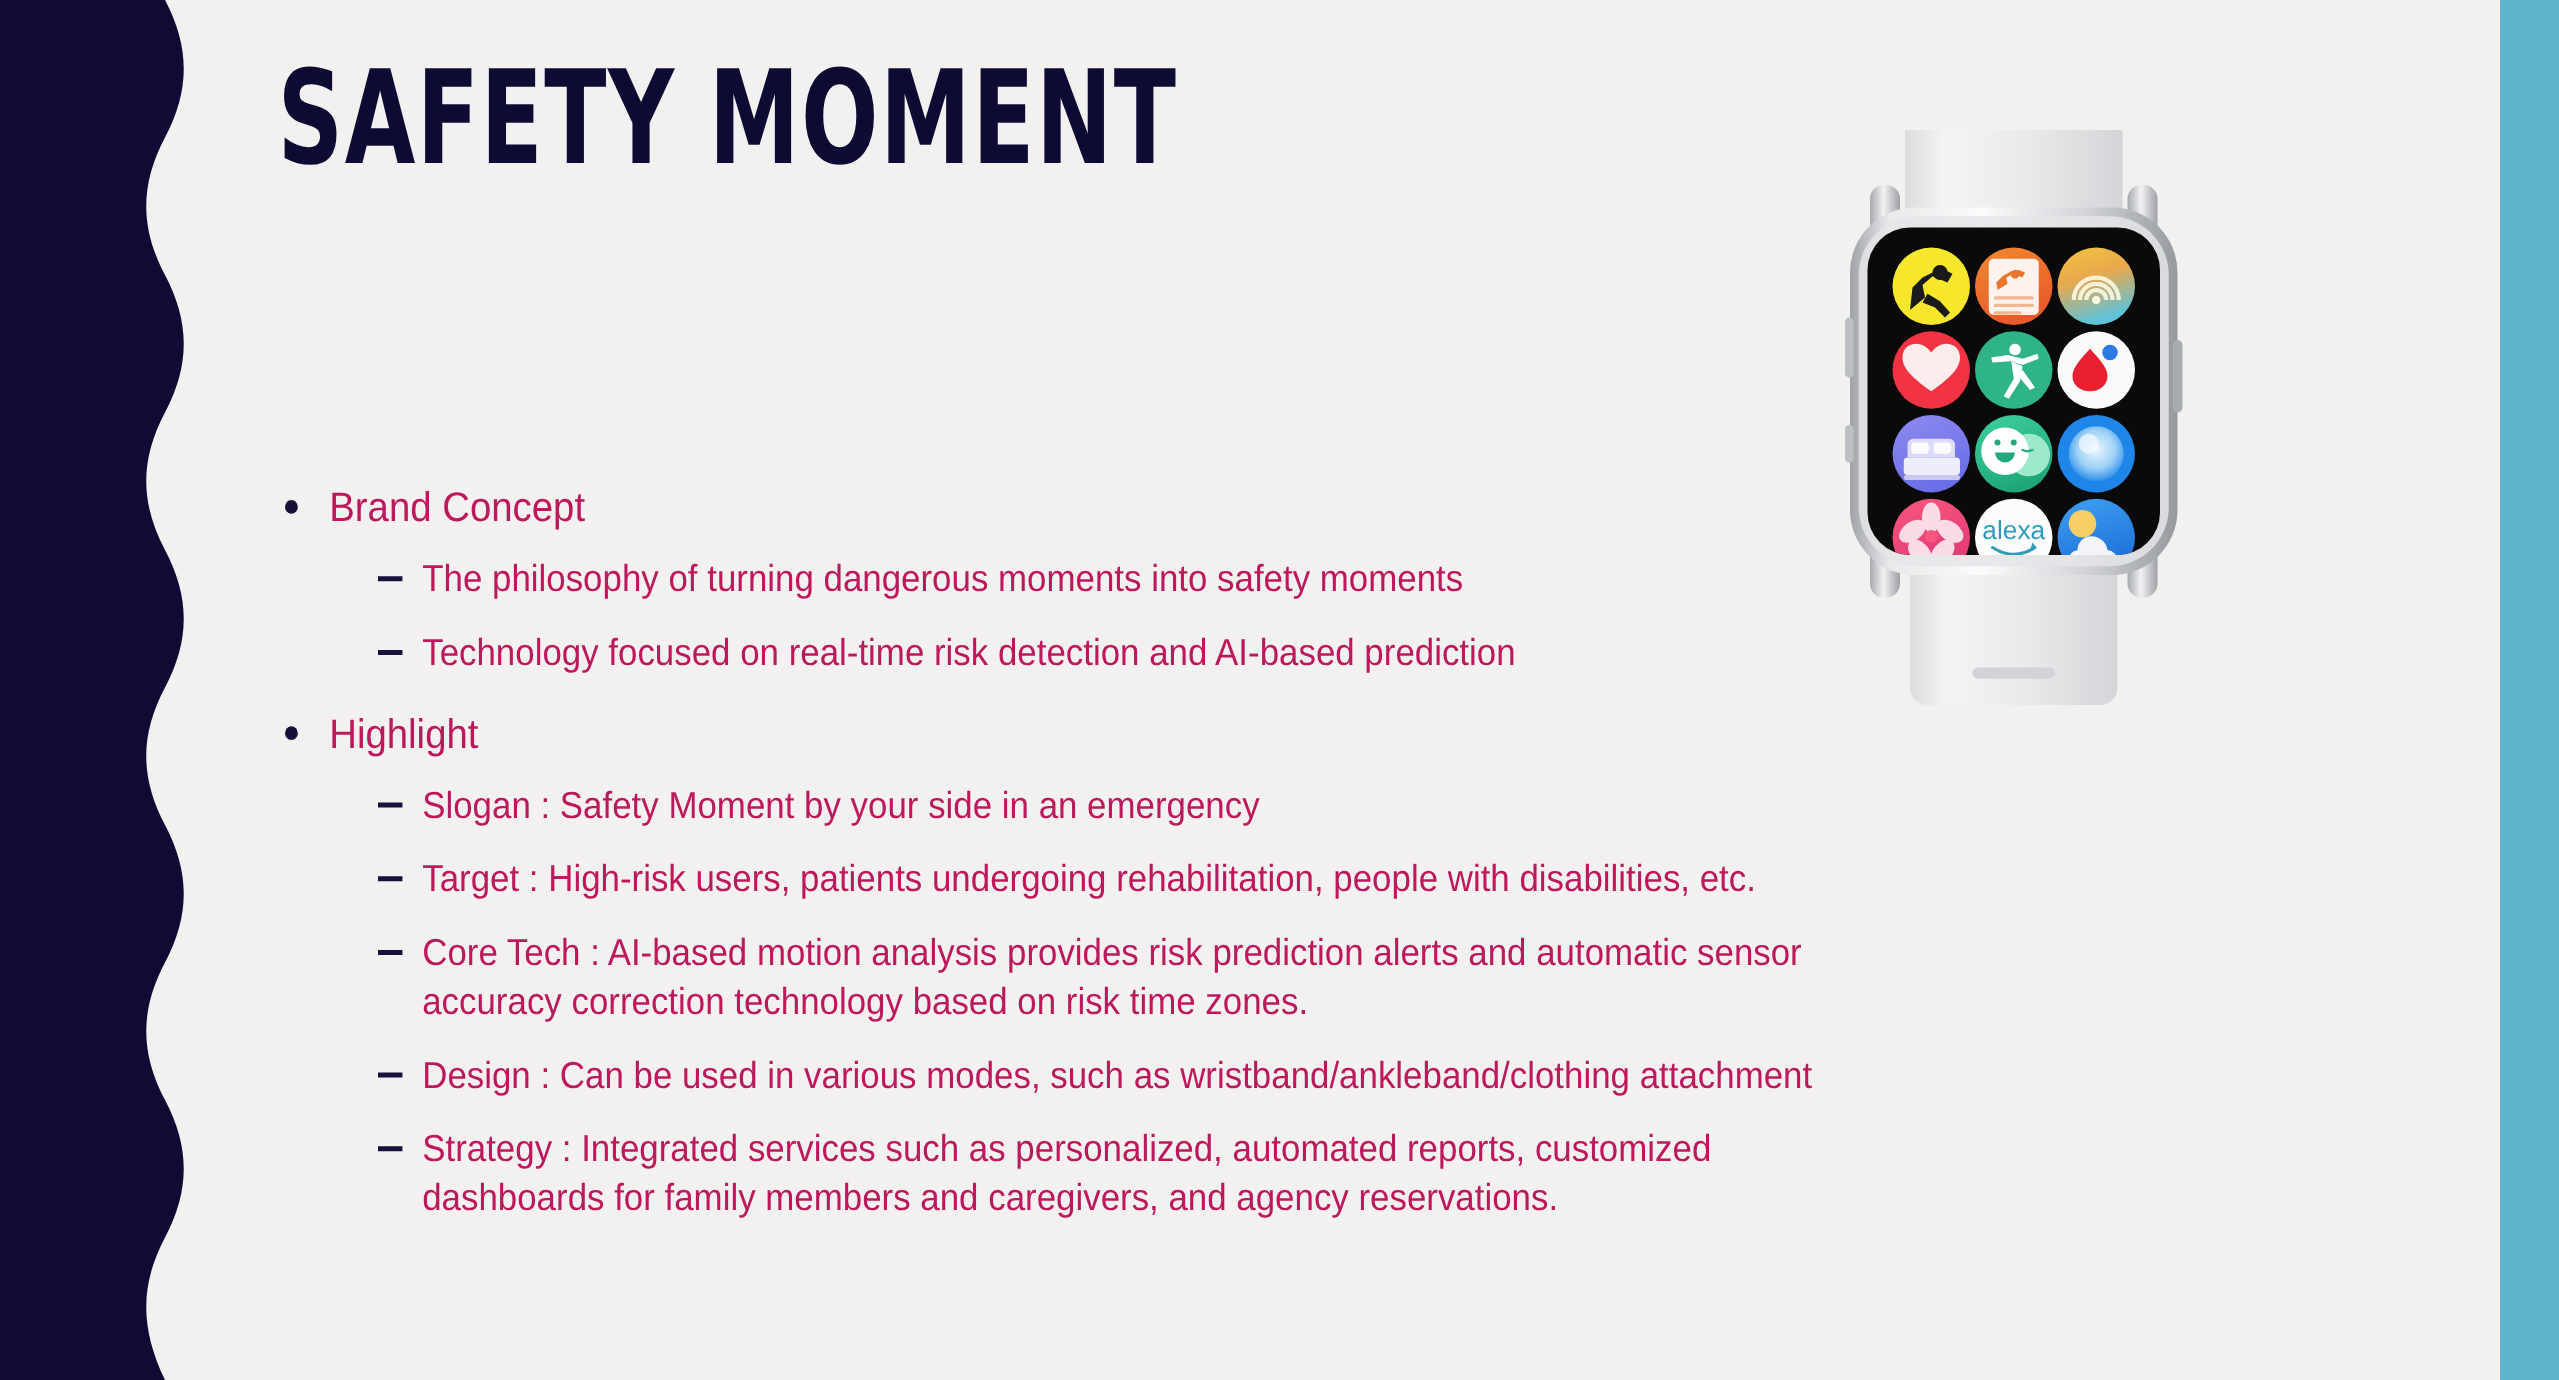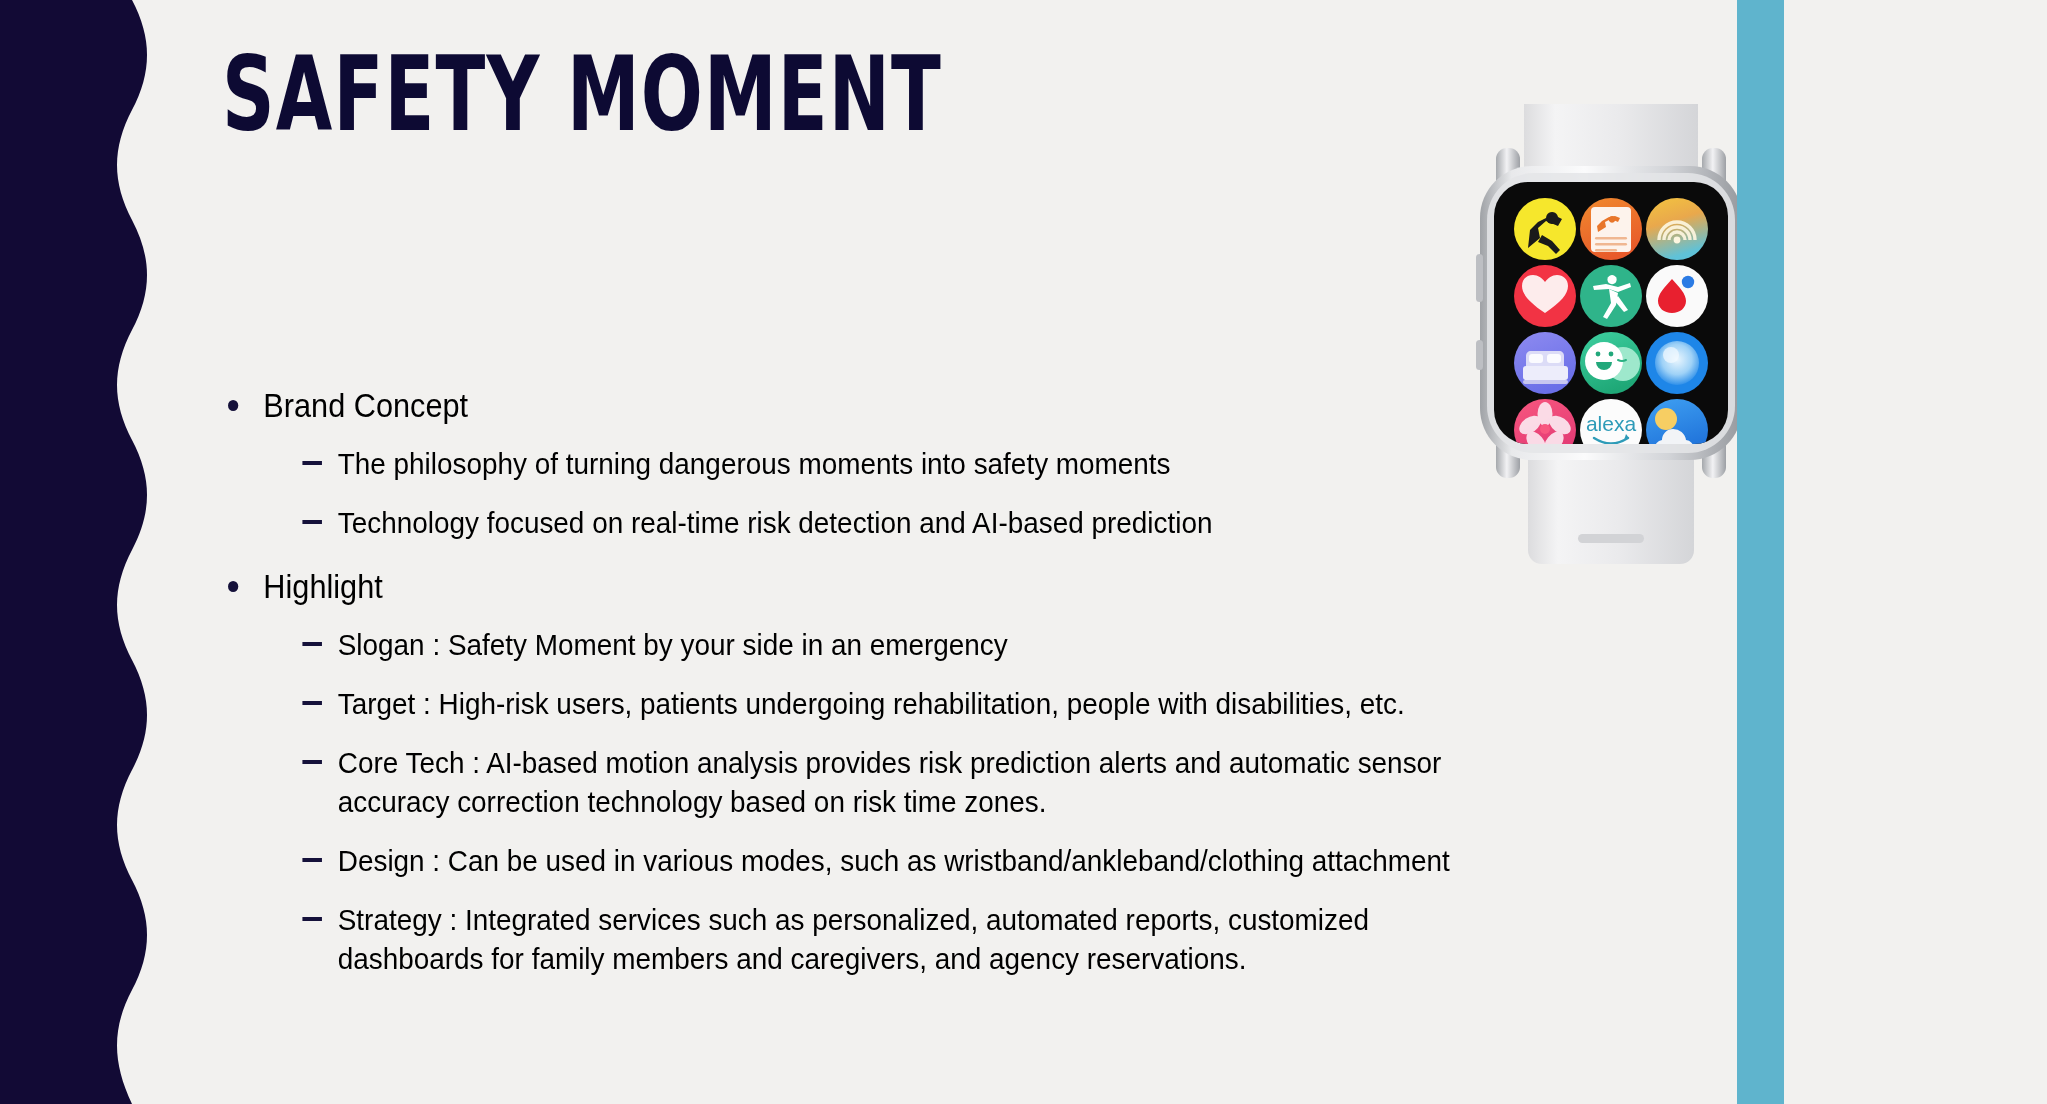--- a/index.html
+++ b/index.html
@@ -7,21 +7,21 @@
   html, body {
     width:2047px; height:1104px;
     overflow:hidden;
     font-family:"Liberation Sans", sans-serif;
   }
   body { background:#F2F1EF; position:relative; }
 
   
   #slide {
     position:absolute; inset:0;
-    width:1784px; height:1104px;
+    width:2047px; height:1104px;
     background:#F2F1EF;
     overflow:hidden;
   }
 
   
   #wave-band {
     position:absolute; left:0; top:0;
     width:170px; height:1104px;
     pointer-events:none;
   }
@@ -46,21 +46,21 @@
     transform:scaleX(0.78);
     transform-origin:left top;
     white-space:nowrap;
   }
 
   
   #body-list {
     position:absolute;
     left:215px; top:385px;
     width:1395px;
-    color:#000000;
+    color:#be185d;
   }
 
   .lvl1 {
     position:relative;
     padding-left:52px;
     font-size:33px;
     line-height:1.30;
     margin-bottom:16px;
     transform:scaleX(0.93);
     transform-origin:left center;

